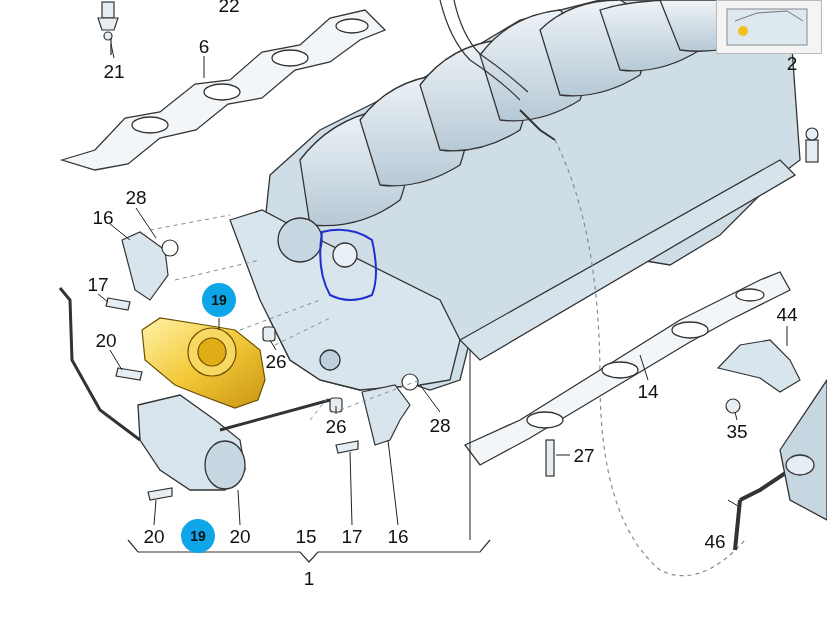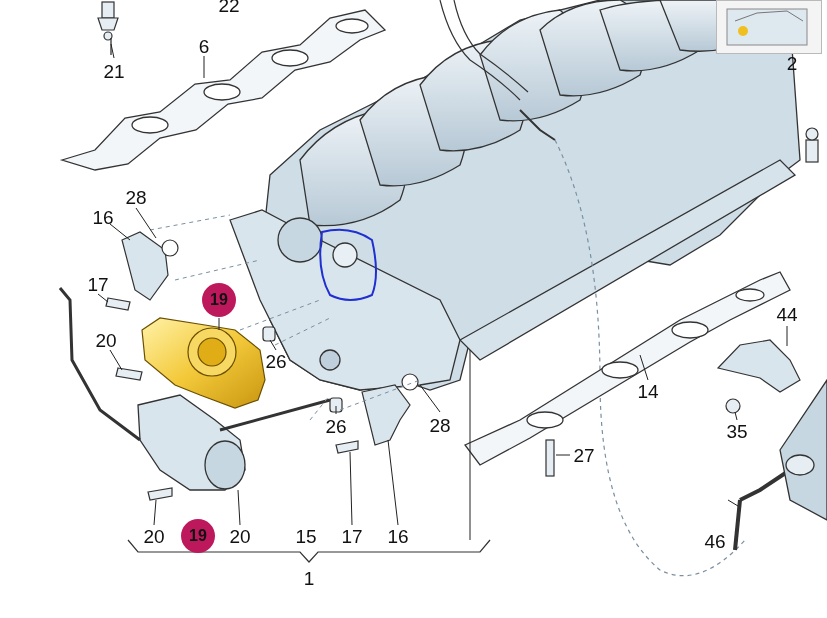--- a/index.html
+++ b/index.html
@@ -1,19 +1,19 @@
 <!DOCTYPE html>
 <html><head>
 <meta charset="utf-8">
 <style>
   html, body { margin: 0; padding: 0; background: #ffffff; }
   body { width: 827px; height: 618px; overflow: hidden; position: relative; font-family: "Liberation Sans", sans-serif; }
   #stage { position: absolute; left: 0; top: 0; width: 827px; height: 618px; }
   .label { position: absolute; font-family: "Liberation Sans", sans-serif; font-size: 19px; color: #111111; line-height: 1; transform: translate(-50%, -50%); white-space: nowrap; }
-  .badge { position: absolute; width: 34px; height: 34px; border-radius: 50%; background: #be185d; transform: translate(-50%, -50%); display: flex; align-items: center; justify-content: center; font-size: 16px; font-weight: bold; color: #111; }
+  .badge { position: absolute; width: 34px; height: 34px; border-radius: 50%; background: #0ea5e9; transform: translate(-50%, -50%); display: flex; align-items: center; justify-content: center; font-size: 14px; font-weight: bold; color: #111; }
   .thumb { position: absolute; left: 716px; top: 0; width: 104px; height: 52px; border: 1px solid #b9b9b9; background: #f4f4f4; overflow: hidden; }
 </style>
 </head>
 <body>
 
 <div id="stage">
   <svg width="827" height="618" viewBox="0 0 827 618" xmlns="http://www.w3.org/2000/svg" style="position:absolute;left:0;top:0;">
     <defs>
       <linearGradient id="runnerGrad" x1="0" y1="0" x2="0" y2="1">
         <stop offset="0" stop-color="#eef3f7"></stop>

